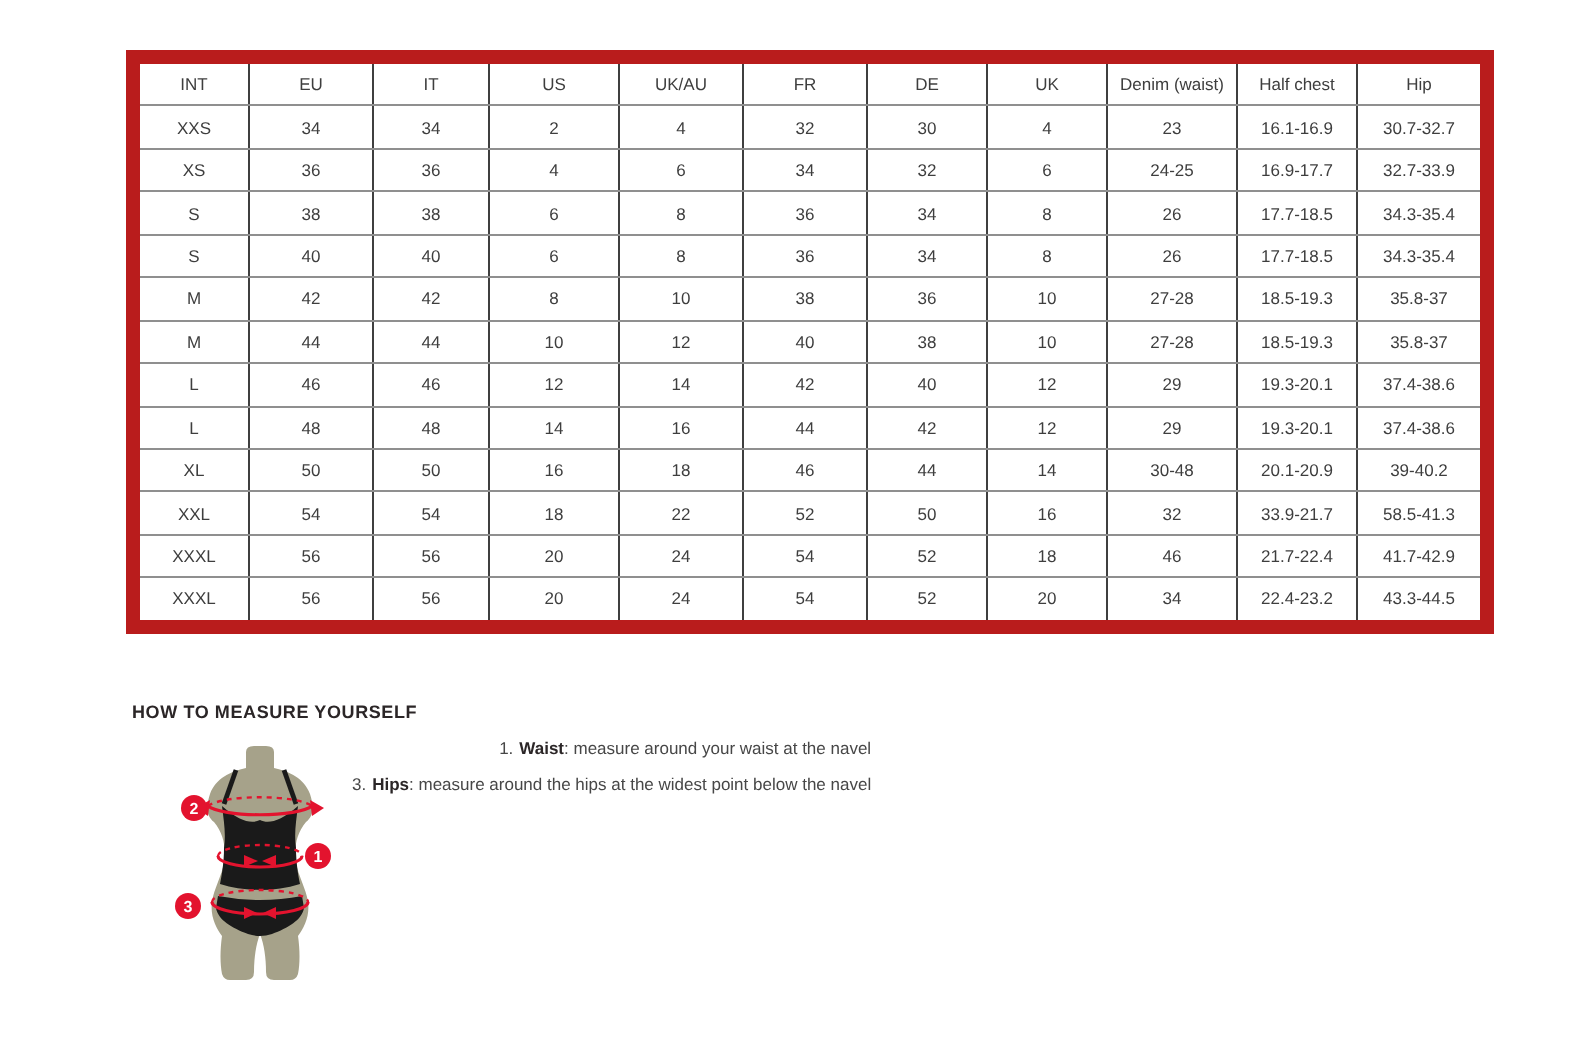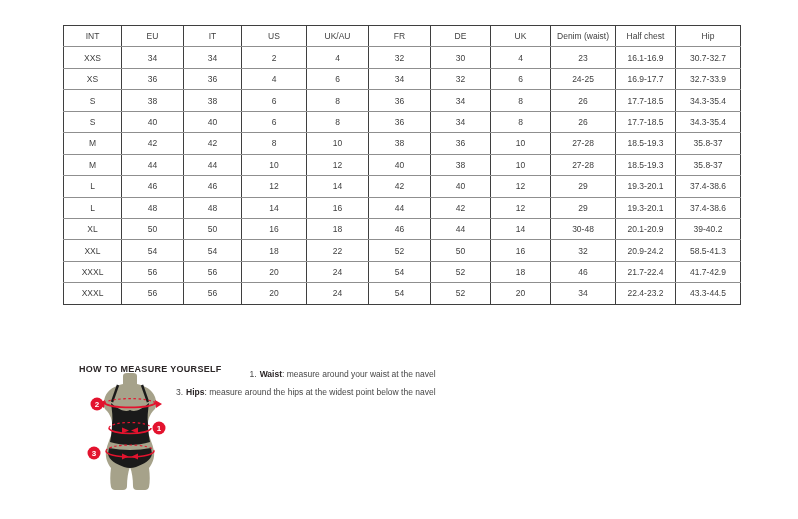--- a/index.html
+++ b/index.html
@@ -9,21 +9,21 @@
     font-family:"Liberation Sans", sans-serif;
     position:relative;
     overflow:hidden;
   }
 
   
   .size-table {
     position:absolute; left:63px; top:25px;
     border-collapse:collapse;
     table-layout:fixed;
-    border:1px solid #b91c1c;
+    border:7px solid #b91c1c;
   }
   .size-table th, .size-table td {
     border-left:1px solid #3f3f3f;
     border-right:1px solid #3f3f3f;
     border-top:1px solid #8f8f8f;
     border-bottom:1px solid #8f8f8f;
     height:20.45px;
     padding:0 2px;
     text-align:center;
     vertical-align:middle;
@@ -32,21 +32,21 @@
     color:#3e3e3e;
     white-space:nowrap;
     overflow:hidden;
   }
   .size-table thead th { border-top-color:#3f3f3f; }
   .size-table tbody tr:last-child td { border-bottom-color:#3f3f3f; }
 
   
   .measure-title {
     position:absolute; left:66px; top:351px;
-    margin:13px;
+    margin:0;
     font-size:9px; font-weight:700;
     letter-spacing:0.3px;
     color:#2b2627;
   }
   .figure-wrap {
     position:absolute; left:82px; top:372px;
     width:100px; height:124px;
   }
   .figure-wrap svg { display:block; width:100%; height:100%; overflow:visible; }
   .steps {
@@ -212,21 +212,21 @@
         <tr>
           <td>XXL</td>
           <td>54</td>
           <td>54</td>
           <td>18</td>
           <td>22</td>
           <td>52</td>
           <td>50</td>
           <td>16</td>
           <td>32</td>
-          <td>20.9-24.2</td>
+          <td>33.9-21.7</td>
           <td>58.5-41.3</td>
         </tr>
         <tr>
           <td>XXXL</td>
           <td>56</td>
           <td>56</td>
           <td>20</td>
           <td>24</td>
           <td>54</td>
           <td>52</td>

